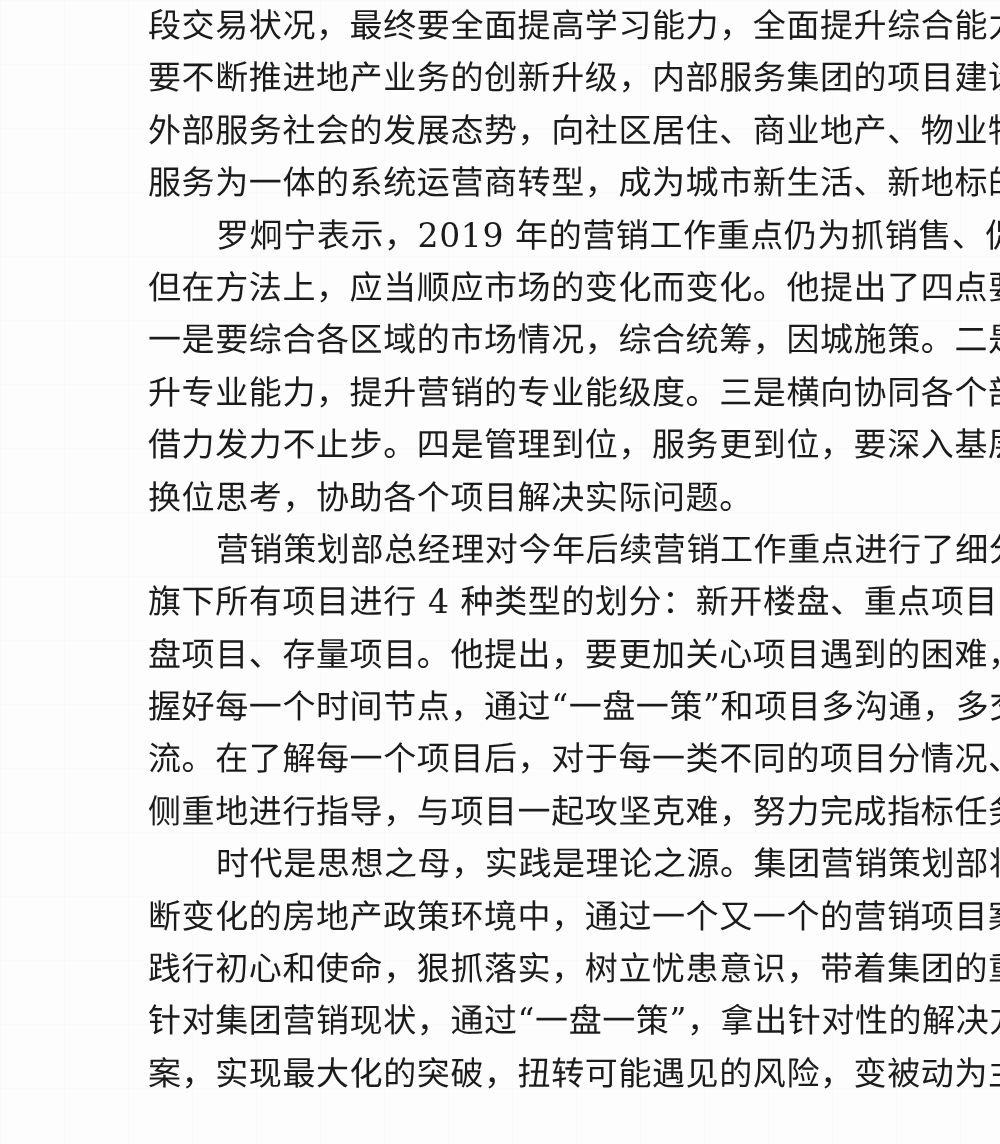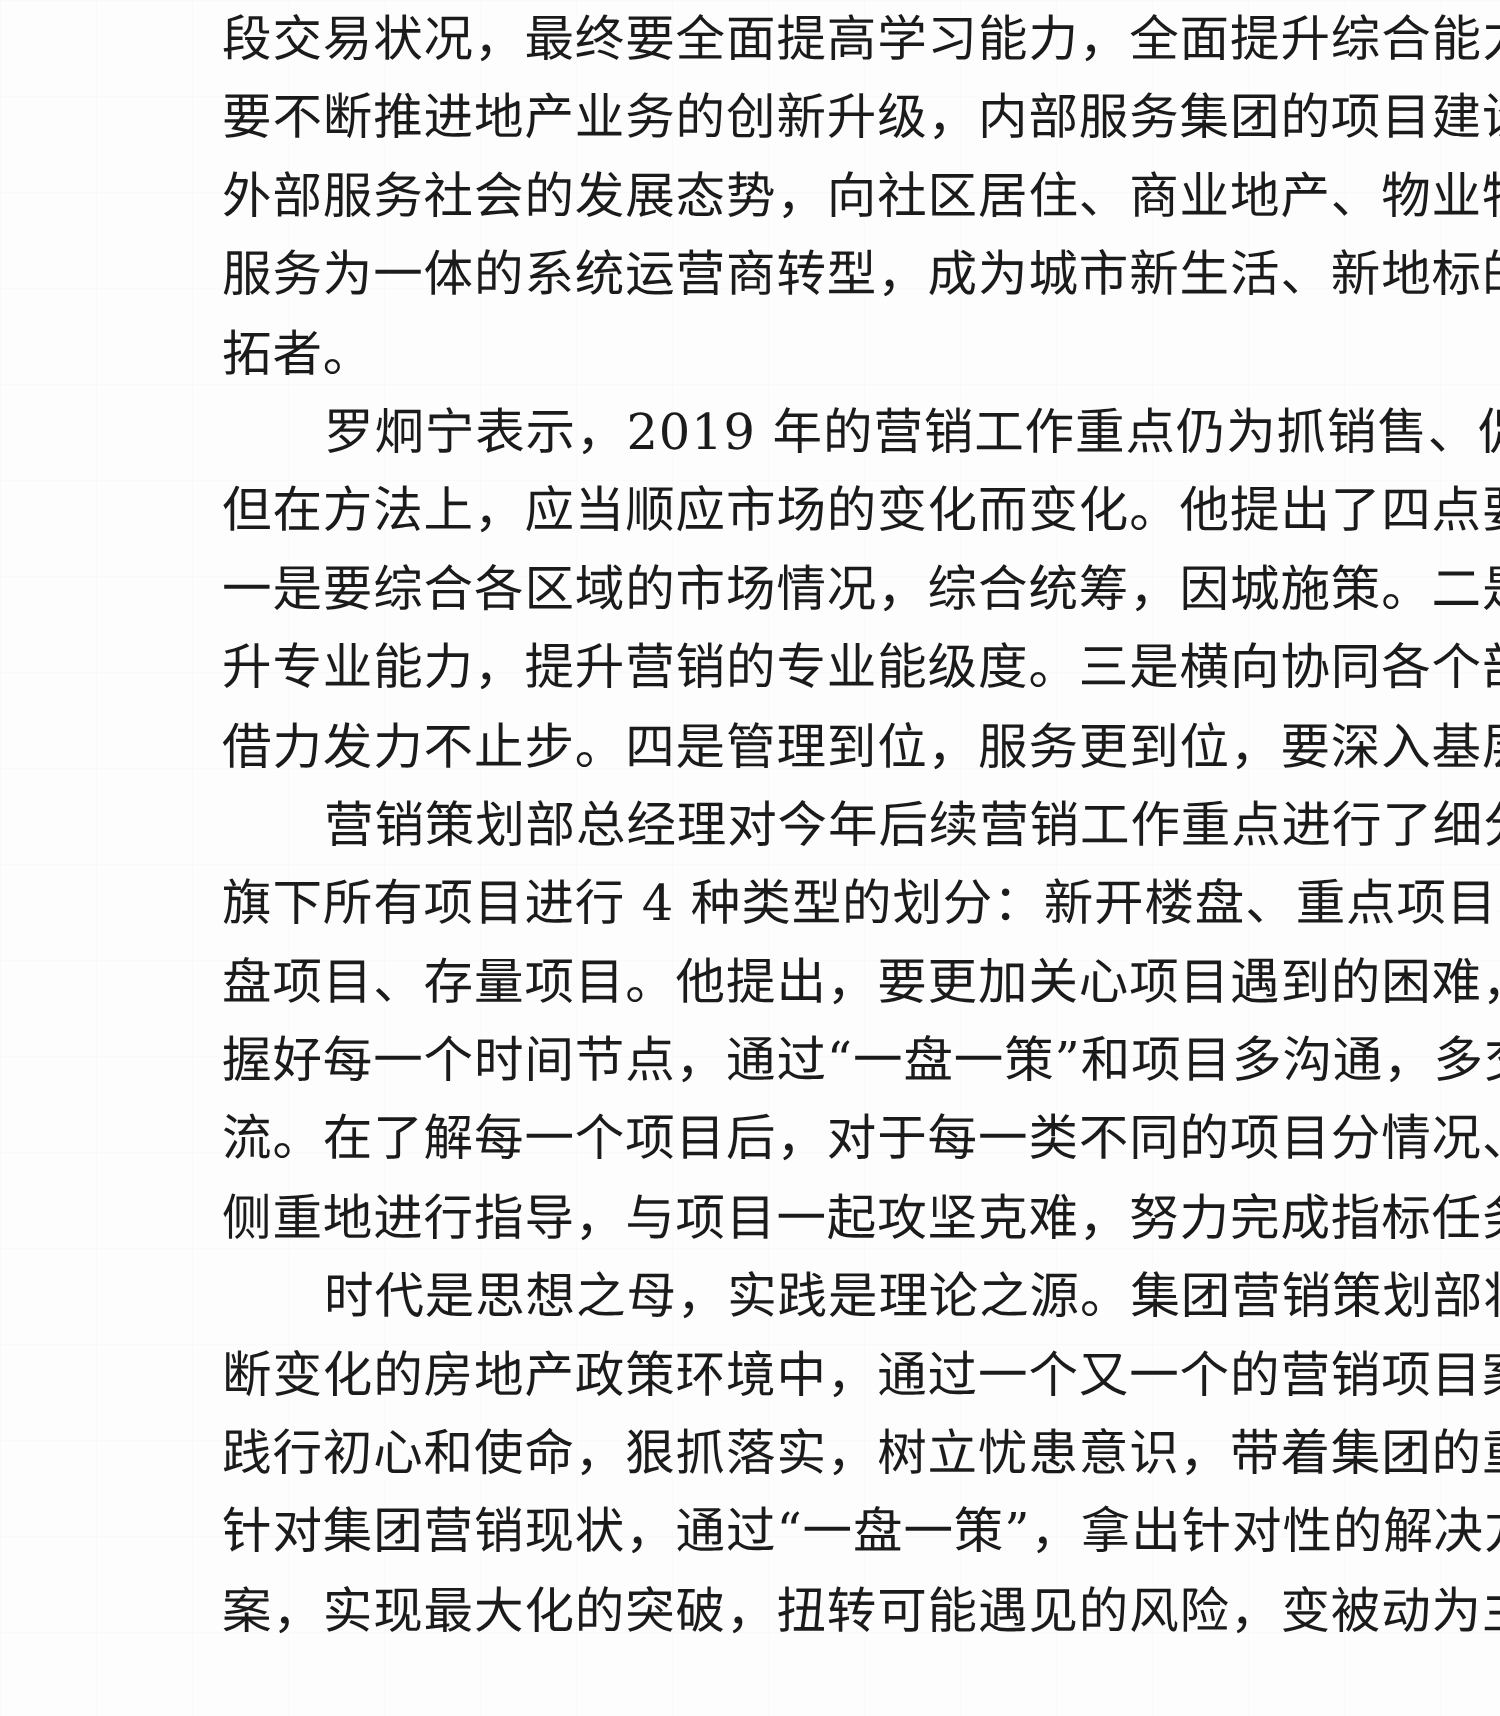--- a/index.html
+++ b/index.html
@@ -59,18 +59,18 @@
   .line.indent {
     padding-left: 68px;
   }
 </style>
 </head>
 <body>
 
 <div class="page">
   <div class="text-column">
 
-  <div class="para"><span class="line">段交易状况，最终要全面提高学习能力，全面提升综合能力。</span><span class="line">要不断推进地产业务的创新升级，内部服务集团的项目建设，</span><span class="line">外部服务社会的发展态势，向社区居住、商业地产、物业物流</span><span class="line">服务为一体的系统运营商转型，成为城市新生活、新地标的开</span><span class="line">拓者。</span></div>
-      <div class="para"><span class="line indent">罗炯宁表示，2019 年的营销工作重点仍为抓销售、促回款，</span><span class="line">但在方法上，应当顺应市场的变化而变化。他提出了四点要求：</span><span class="line">一是要综合各区域的市场情况，综合统筹，因城施策。二是提</span><span class="line">升专业能力，提升营销的专业能级度。三是横向协同各个部门，</span><span class="line">借力发力不止步。四是管理到位，服务更到位，要深入基层，</span></div>
+  <div class="para"><span class="line">段交易状况，最终要全面提高学习能力，全面提升综合能力。</span><span class="line">要不断推进地产业务的创新升级，内部服务集团的项目建设，</span><span class="line">外部服务社会的发展态势，向社区居住、商业地产、物业物流</span><span class="line">服务为一体的系统运营商转型，成为城市新生活、新地标的开</span></div>
+      <div class="para"><span class="line indent">罗炯宁表示，2019 年的营销工作重点仍为抓销售、促回款，</span><span class="line">但在方法上，应当顺应市场的变化而变化。他提出了四点要求：</span><span class="line">一是要综合各区域的市场情况，综合统筹，因城施策。二是提</span><span class="line">升专业能力，提升营销的专业能级度。三是横向协同各个部门，</span><span class="line">借力发力不止步。四是管理到位，服务更到位，要深入基层，</span><span class="line">换位思考，协助各个项目解决实际问题。</span></div>
       <div class="para"><span class="line indent">营销策划部总经理对今年后续营销工作重点进行了细分。对</span><span class="line">旗下所有项目进行 4 种类型的划分：新开楼盘、重点项目、清</span><span class="line">盘项目、存量项目。他提出，要更加关心项目遇到的困难，把</span><span class="line">握好每一个时间节点，通过“一盘一策”和项目多沟通，多交</span><span class="line">流。在了解每一个项目后，对于每一类不同的项目分情况、有</span><span class="line">侧重地进行指导，与项目一起攻坚克难，努力完成指标任务。</span></div>
       <div class="para"><span class="line indent">时代是思想之母，实践是理论之源。集团营销策划部将在不</span><span class="line">断变化的房地产政策环境中，通过一个又一个的营销项目案例，</span><span class="line">践行初心和使命，狠抓落实，树立忧患意识，带着集团的重托，</span><span class="line">针对集团营销现状，通过“一盘一策”，拿出针对性的解决方</span><span class="line">案，实现最大化的突破，扭转可能遇见的风险，变被动为主动，</span></div>
     </div>
 </div>
 
 </body></html>

